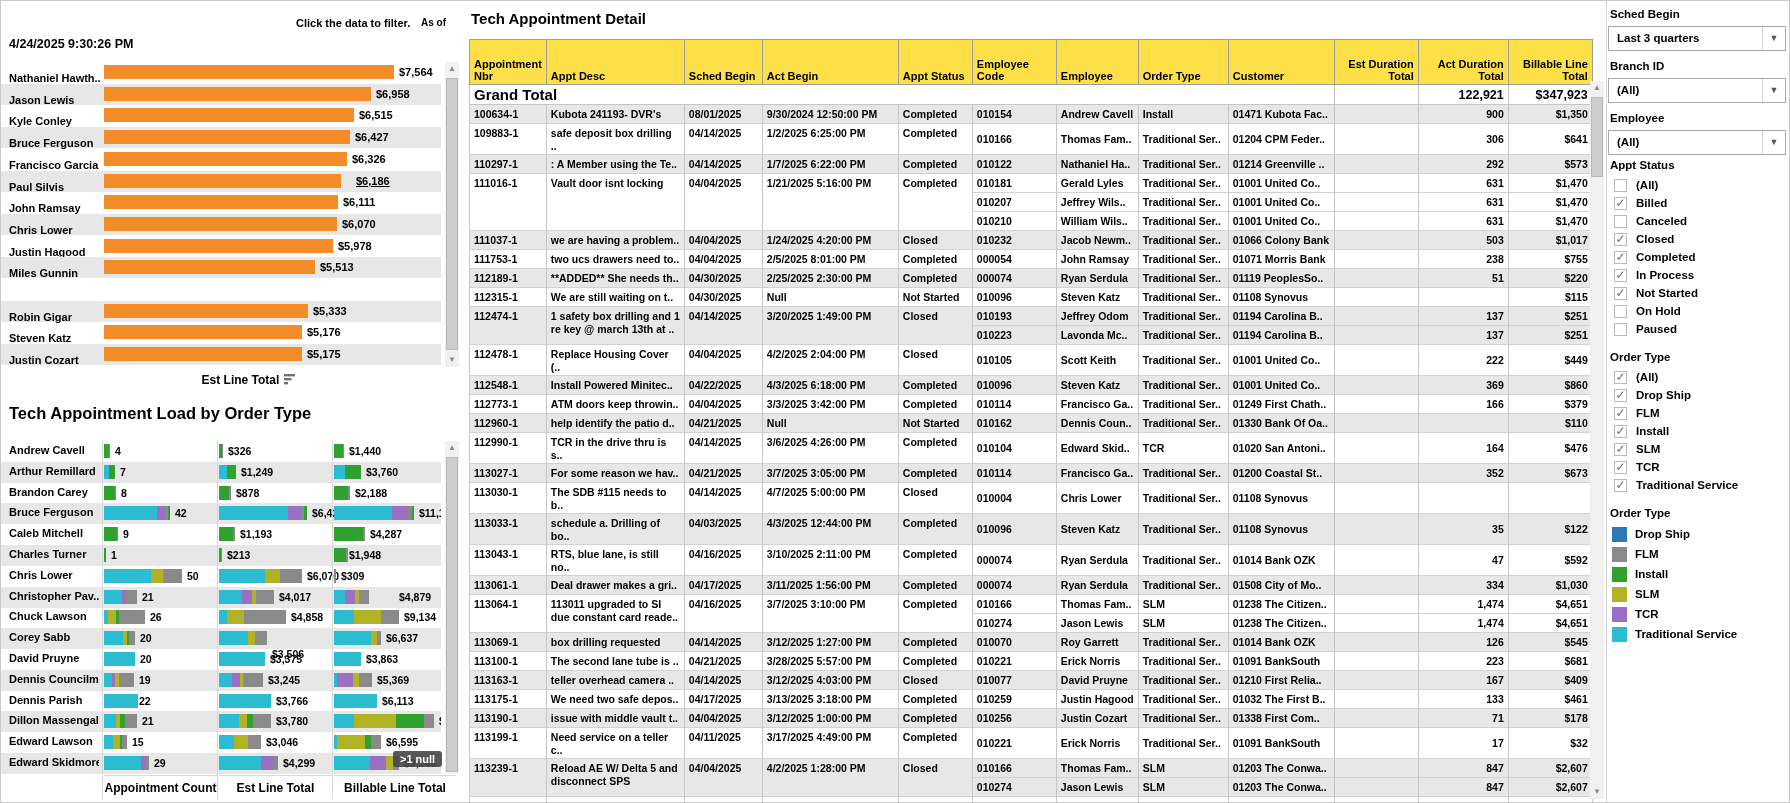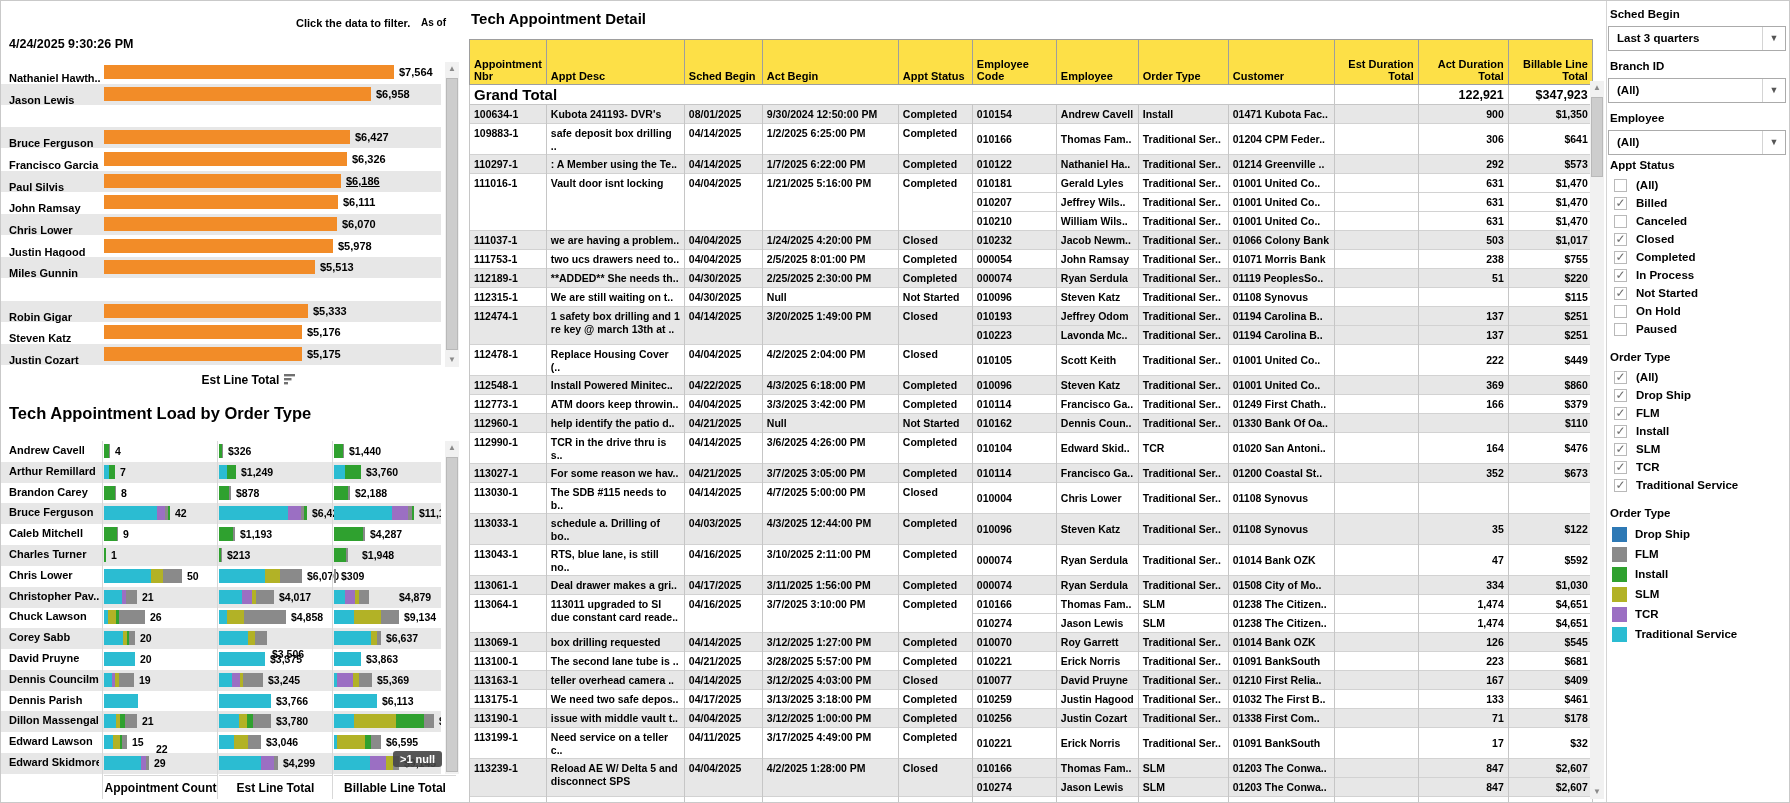--- a/index.html
+++ b/index.html
@@ -71,34 +71,39 @@
       <div class="tc-row" style="top: 0px;">
         <span class="tc-label">Nathaniel Hawth..</span>
         <div class="tc-bar" style="width: 290px;"></div>
         <span class="tc-val" style="left: 398px;">$7,564</span>
       </div>
       <div class="tc-row band" style="top: 22px;">
         <span class="tc-label">Jason Lewis</span>
         <div class="tc-bar" style="width: 267px;"></div>
         <span class="tc-val" style="left: 375px;">$6,958</span>
       </div>
+      <div class="tc-row" style="top: 43px;">
+        <span class="tc-label">Kyle Conley</span>
+        <div class="tc-bar" style="width: 250px;"></div>
+        <span class="tc-val" style="left: 358px;">$6,515</span>
+      </div>
       <div class="tc-row band" style="top: 65px;">
         <span class="tc-label">Bruce Ferguson</span>
         <div class="tc-bar" style="width: 246px;"></div>
         <span class="tc-val" style="left: 354px;">$6,427</span>
       </div>
       <div class="tc-row" style="top: 87px;">
         <span class="tc-label">Francisco Garcia</span>
         <div class="tc-bar" style="width: 243px;"></div>
         <span class="tc-val" style="left: 351px;">$6,326</span>
       </div>
       <div class="tc-row band" style="top: 109px;">
         <span class="tc-label">Paul Silvis</span>
         <div class="tc-bar" style="width: 237px;"></div>
-        <span class="tc-val" style="left: 345px; text-decoration: underline;">$6,186</span>
+        <span class="tc-val" style="left: 355px; text-decoration: underline;">$6,186</span>
       </div>
       <div class="tc-row" style="top: 130px;">
         <span class="tc-label">John Ramsay</span>
         <div class="tc-bar" style="width: 234px;"></div>
         <span class="tc-val" style="left: 342px;">$6,111</span>
       </div>
       <div class="tc-row band" style="top: 152px;">
         <span class="tc-label">Chris Lower</span>
         <div class="tc-bar" style="width: 233px;"></div>
         <span class="tc-val" style="left: 341px;">$6,070</span>
@@ -247,21 +252,21 @@
         <span class="lc-val" style="left: 110px;">1</span>
         <div class="lc-bar" style="left: 218px; width: 3px;">
           <span style="flex: 0.6 1 0%; background: rgb(47, 161, 47);"></span>
           <span style="flex: 0.4 1 0%; background: rgb(138, 138, 138);"></span>
         </div>
         <span class="lc-val" style="left: 226px;">$213</span>
         <div class="lc-bar" style="left: 333px; width: 14px;">
           <span style="flex: 0.85 1 0%; background: rgb(47, 161, 47);"></span>
           <span style="flex: 0.15 1 0%; background: rgb(138, 138, 138);"></span>
         </div>
-        <span class="lc-val" style="left: 361px;">$1,948</span>
+        <span class="lc-val" style="left: 348px;">$1,948</span>
       </div>
       <div class="lc-row" style="top: 125px;">
         <span class="lc-label">Chris Lower</span>
         <div class="lc-bar" style="left: 103px; width: 78px;">
           <span style="flex: 0.6 1 0%; background: rgb(43, 188, 210);"></span>
           <span style="flex: 0.15 1 0%; background: rgb(178, 178, 38);"></span>
           <span style="flex: 0.25 1 0%; background: rgb(138, 138, 138);"></span>
         </div>
         <span class="lc-val" style="left: 186px;">50</span>
         <div class="lc-bar" style="left: 218px; width: 83px;">
@@ -379,21 +384,21 @@
           <span style="flex: 0.15 1 0%; background: rgb(178, 178, 38);"></span>
           <span style="flex: 0.35 1 0%; background: rgb(138, 138, 138);"></span>
         </div>
         <span class="lc-val" style="left: 376px;">$5,369</span>
       </div>
       <div class="lc-row" style="top: 250px;">
         <span class="lc-label">Dennis Parish</span>
         <div class="lc-bar" style="left: 103px; width: 34px;">
           <span style="flex: 1 1 0%; background: rgb(43, 188, 210);"></span>
         </div>
-        <span class="lc-val" style="left: 155px; margin-top: 48px;">22</span>
+        <span class="lc-val" style="left: 138px;">22</span>
         <div class="lc-bar" style="left: 218px; width: 52px;">
           <span style="flex: 1 1 0%; background: rgb(43, 188, 210);"></span>
         </div>
         <span class="lc-val" style="left: 275px;">$3,766</span>
         <div class="lc-bar" style="left: 333px; width: 43px;">
           <span style="flex: 1 1 0%; background: rgb(43, 188, 210);"></span>
         </div>
         <span class="lc-val" style="left: 381px;">$6,113</span>
       </div>
       <div class="lc-row band" style="top: 270px;">

